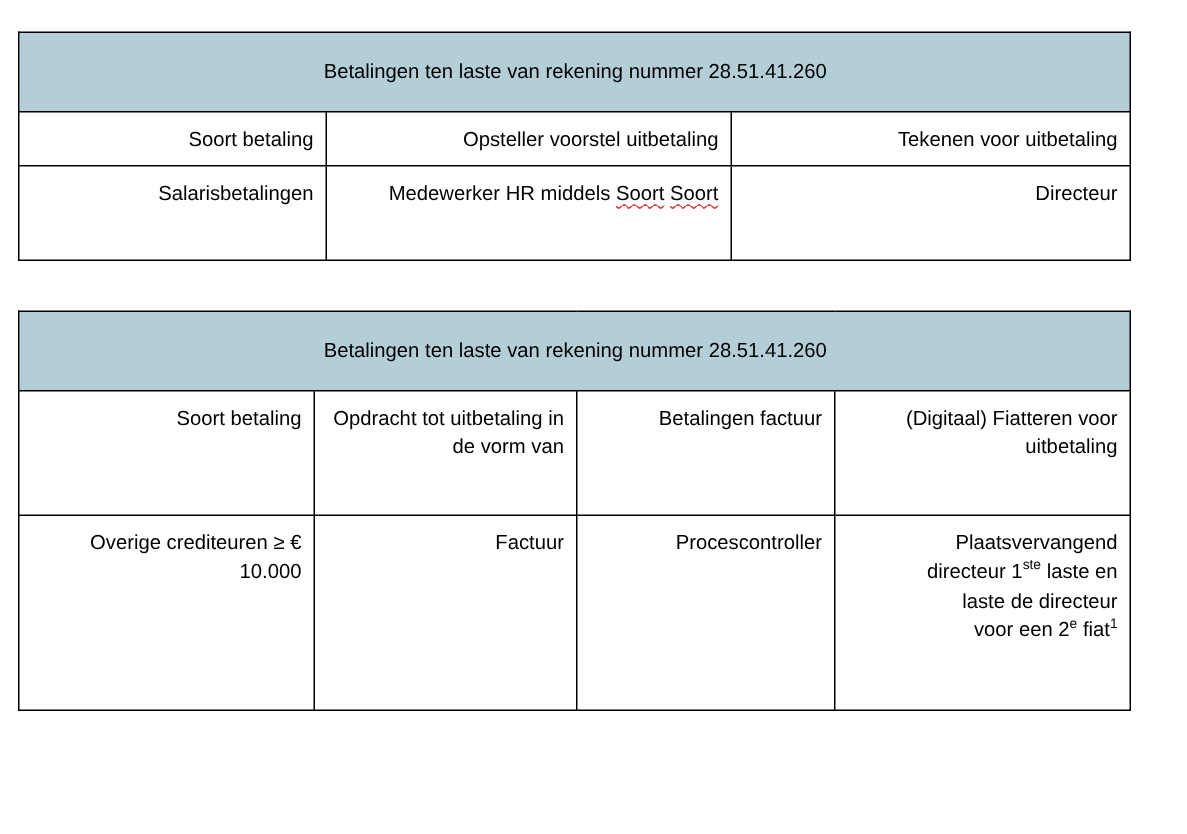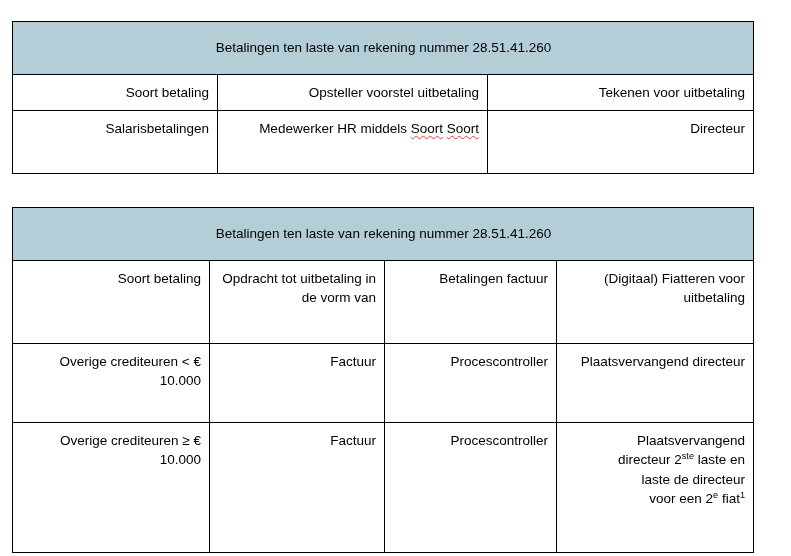--- a/index.html
+++ b/index.html
@@ -123,27 +123,21 @@
       <tr>
         <td class="title-cell" colspan="4">Betalingen ten laste van rekening nummer 28.51.41.260</td>
       </tr>
       <tr>
         <td class="hdr hdr-cell">Soort betaling</td>
         <td class="hdr hdr-cell">Opdracht tot uitbetaling in de vorm van</td>
         <td class="hdr hdr-cell">Betalingen factuur</td>
         <td class="hdr hdr-cell">(Digitaal) Fiatteren voor uitbetaling</td>
       </tr>
       <tr>
-        <td class="row-a">Overige crediteuren &lt;  € 10.000</td>
-        <td class="row-a">Factuur</td>
-        <td class="row-a">Procescontroller</td>
-        <td class="row-a">Plaatsvervangend directeur</td>
-      </tr>
-      <tr>
         <td class="row-b">Overige crediteuren ≥  € 10.000</td>
         <td class="row-b">Factuur</td>
         <td class="row-b">Procescontroller</td>
-        <td class="row-b"><span>Plaatsvervangend</span><br><span>directeur 2</span><sup>ste</sup><span> laste en</span><br><span>laste de directeur</span><br><span>voor een 2</span><sup>e</sup><span> fiat</span><sup>1</sup></td>
+        <td class="row-b"><span>Plaatsvervangend</span><br><span>directeur 1</span><sup>ste</sup><span> laste en</span><br><span>laste de directeur</span><br><span>voor een 2</span><sup>e</sup><span> fiat</span><sup>1</sup></td>
       </tr>
     </tbody>
   </table>
 
 </div>
 
 </body></html>

